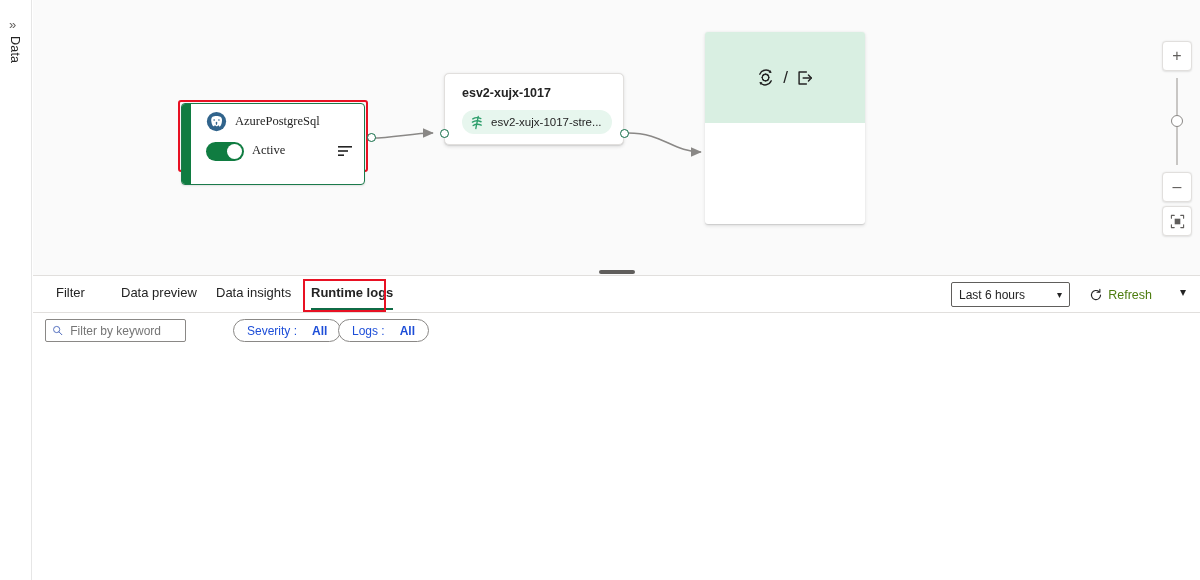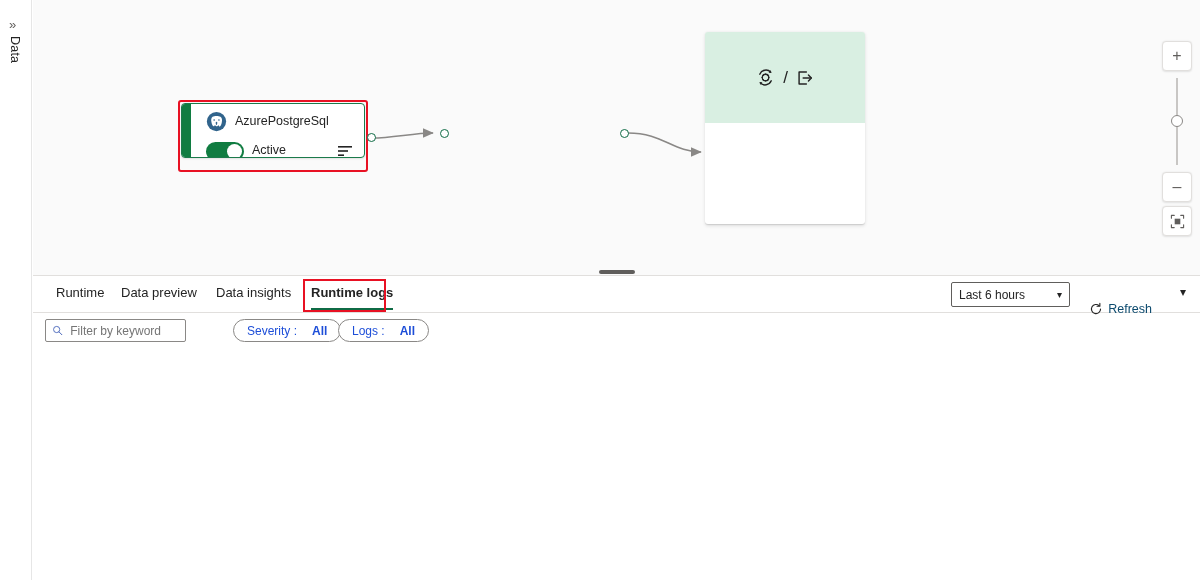--- a/index.html
+++ b/index.html
@@ -47,26 +47,27 @@
 
   
   .node-source-sel {
     position: absolute; left: 145px; top: 100px;
     width: 190px; height: 72px;
     border: 2px solid #e81123;
     border-radius: 3px;
   }
   .node-source {
     position: absolute; left: 148px; top: 103px;
-    width: 184px; height: 55px;
+    width: 184px; height: 82px;
     background: #ffffff;
     border: 1px solid #1b7a4b;
     border-radius: 4px;
     box-shadow: 0 1px 2px rgba(0,0,0,0.10);
     overflow: hidden;
+    font-family: Liberation Serif, serif;
   }
   .node-accent {
     position: absolute; left: 0; top: 0;
     width: 9px; height: 100%;
     background: #107c41;
   }
   .node-src-title {
     position: absolute; left: 53px; top: 10px;
     font-size: 12.5px; color: #242424;
   }
@@ -223,23 +224,23 @@
     border: 1px solid #605e5c;
     border-radius: 2px;
     background: #ffffff;
     display: flex; align-items: center;
     padding: 0 7px;
     font-size: 12px; color: #242424;
     cursor: pointer;
   }
   .time-select .chev { margin-left: auto; font-size: 10px; color: #242424; }
   .refresh {
-    position: absolute; right: 48px; top: 26px;
+    position: absolute; right: 48px; top: 12px;
     display: flex; align-items: center; gap: 5px;
-    font-size: 12.5px; color: #0c4a6e; cursor: pointer;
+    font-size: 12.5px; color: #4d7c0f; cursor: pointer;
   }
   .refresh-chev {
     position: absolute; right: 14px; top: 9px;
     font-size: 12px; color: #242424; cursor: pointer;
   }
 
   
   .filterbar {
     position: relative; height: 34px;
   }
@@ -313,20 +314,32 @@
       </div>
       <div class="toggle-label">Active</div>
 
       <svg class="node-menu" viewBox="0 0 14 12">
         <rect x="0" y="1" width="14" height="1.6" fill="#242424"></rect>
         <rect x="0" y="5.2" width="10" height="1.6" fill="#242424"></rect>
         <rect x="0" y="9.4" width="6" height="1.6" fill="#242424"></rect>
       </svg>
     </div>
 
+    <div class="node-mid">
+      <div class="node-mid-title">esv2-xujx-1017</div>
+      <div class="stream-pill">
+        <svg width="15" height="15" viewBox="0 0 16 16">
+          <path d="M3 4.2c2.4-1.6 6-1.6 8.6-.4" stroke="#2c9e6b" stroke-width="1.5" fill="none" stroke-linecap="round"></path>
+          <path d="M2.6 7.6c2.6-1.7 6.5-1.7 9.2-.4" stroke="#2c9e6b" stroke-width="1.5" fill="none" stroke-linecap="round"></path>
+          <path d="M3.4 11.2c2.4-1.6 6-1.6 8.6-.4" stroke="#2c9e6b" stroke-width="1.5" fill="none" stroke-linecap="round"></path>
+          <path d="M8.8 1.6 6.2 14.4" stroke="#2c9e6b" stroke-width="1.4" stroke-linecap="round"></path>
+        </svg>
+        <span class="lbl">esv2-xujx-1017-stre...</span>
+      </div>
+    </div>
 
     <div class="node-hint">
       <div class="hint-head">
         <svg width="21" height="21" viewBox="0 0 22 22">
           <path d="M5 7.5A7 7 0 0 1 16.5 5.4" stroke="#242424" stroke-width="1.5" fill="none" stroke-linecap="round"></path>
           <path d="M17 14.5A7 7 0 0 1 5.5 16.6" stroke="#242424" stroke-width="1.5" fill="none" stroke-linecap="round"></path>
           <path d="M16.2 3.2l.8 2.6-2.7.5z" fill="#242424"></path>
           <path d="M5.8 18.8L5 16.2l2.7-.5z" fill="#242424"></path>
           <circle cx="11" cy="11" r="3.4" stroke="#242424" stroke-width="1.4" fill="none"></circle>
           <g stroke="#242424" stroke-width="1.2">
@@ -364,21 +377,21 @@
   </div>
 
   <div class="splitter">
     <div class="grip"></div>
   </div>
 
   <div class="panel">
 
     <div class="tabs">
       <div class="tab" style="left:23px;">
-        <span>Runtime</span>
+        <span>Filter</span>
       </div>
       <div class="tab" style="left:88px;">
         <span>Data preview</span>
       </div>
       <div class="tab" style="left:183px;">
         <span>Data insights</span>
       </div>
       <div class="tab active" style="left:278px;">
         <span>Runtime logs</span>
         <span class="underline"></span>

